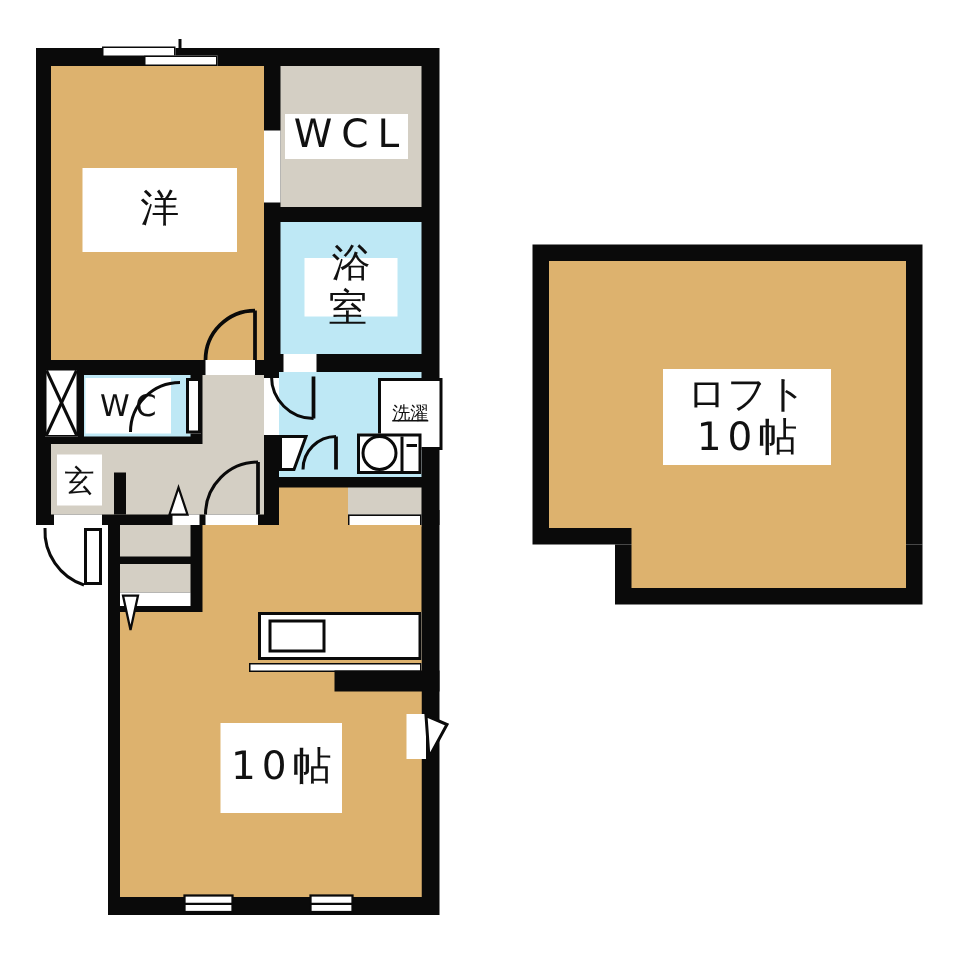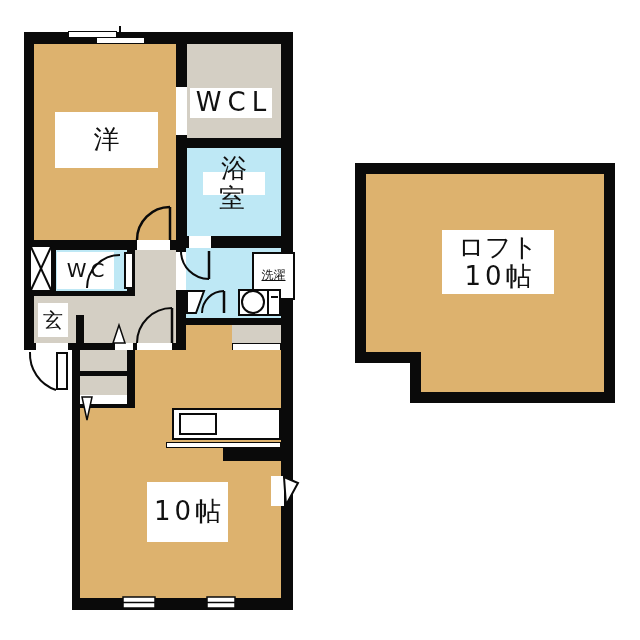--- a/index.html
+++ b/index.html
@@ -82,36 +82,36 @@
     <span>洗濯</span>
   </div>
   <div class="room white bordered" style="left:238px;top:289px;width:43px;height:27px;"></div>
 
   <div class="room white thin-border" style="left:68px;top:31px;width:49px;height:7px;"></div>
   <div class="room white thin-border" style="left:96px;top:37px;width:49px;height:7px;"></div>
 
   <div class="label big" style="left:55px;top:112px;width:103px;height:56px;">
     <span>洋</span>
   </div>
-  <div class="label big ls6" style="left:190px;top:76px;width:82px;height:30px;margin-top:12px;">
+  <div class="label big ls6" style="left:190px;top:76px;width:82px;height:30px;">
     <span>WCL</span>
   </div>
-  <div class="label big ls4" style="left:203px;top:172px;width:62px;height:23px;">
+  <div class="label big ls4" style="left:203px;top:172px;width:62px;height:39px;">
     <span>浴室</span>
   </div>
   <div class="label mid ls4" style="left:57px;top:252px;width:57px;height:37px;">
     <span>WC</span>
   </div>
   <div class="label mid" style="left:38px;top:303px;width:30px;height:34px;">
     <span>玄</span>
   </div>
   <div class="label big" style="left:147px;top:482px;width:81px;height:60px;">
     <span class="ls4">10帖</span>
   </div>
-  <div class="label big" style="left:442px;top:230px;width:112px;height:64px;">
+  <div class="label big" style="left:442px;top:246px;width:112px;height:64px;">
     <span>ロフト</span>
     <span class="ls4">10帖</span>
   </div>
 
   <svg class="overlay" width="640" height="640" viewBox="0 0 640 640">
 
     <line x1="31" y1="247" x2="51" y2="290" stroke="#0a0a0a" stroke-width="2"></line>
     <line x1="51" y1="247" x2="31" y2="290" stroke="#0a0a0a" stroke-width="2"></line>
 
     <path d="M 170 207 A 33 33 0 0 0 137 240" fill="none" stroke="#0a0a0a" stroke-width="2.5"></path>

